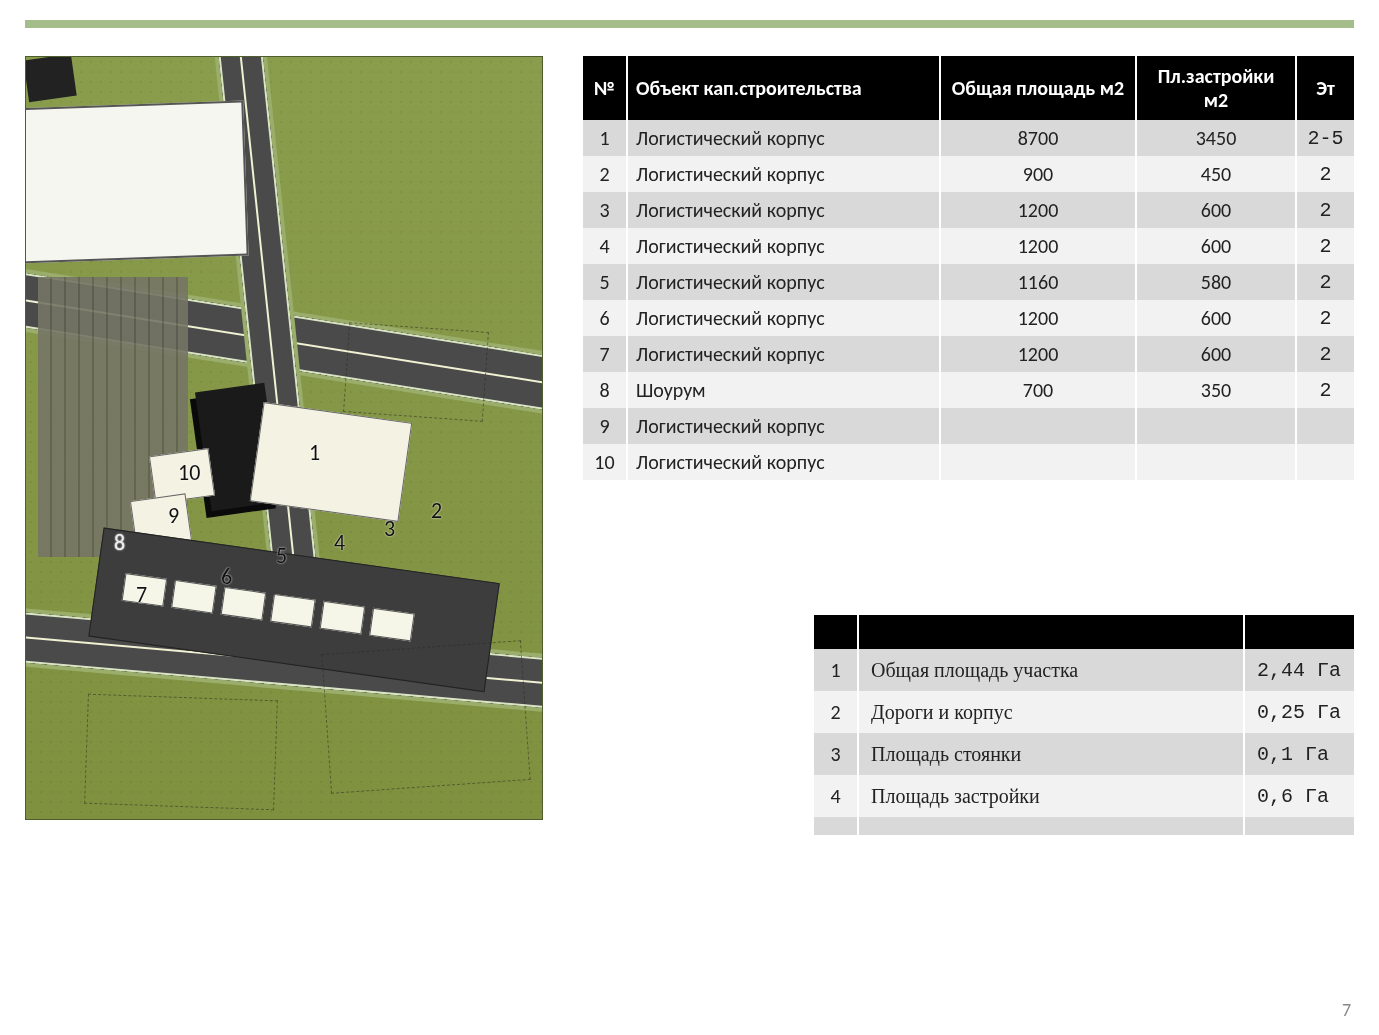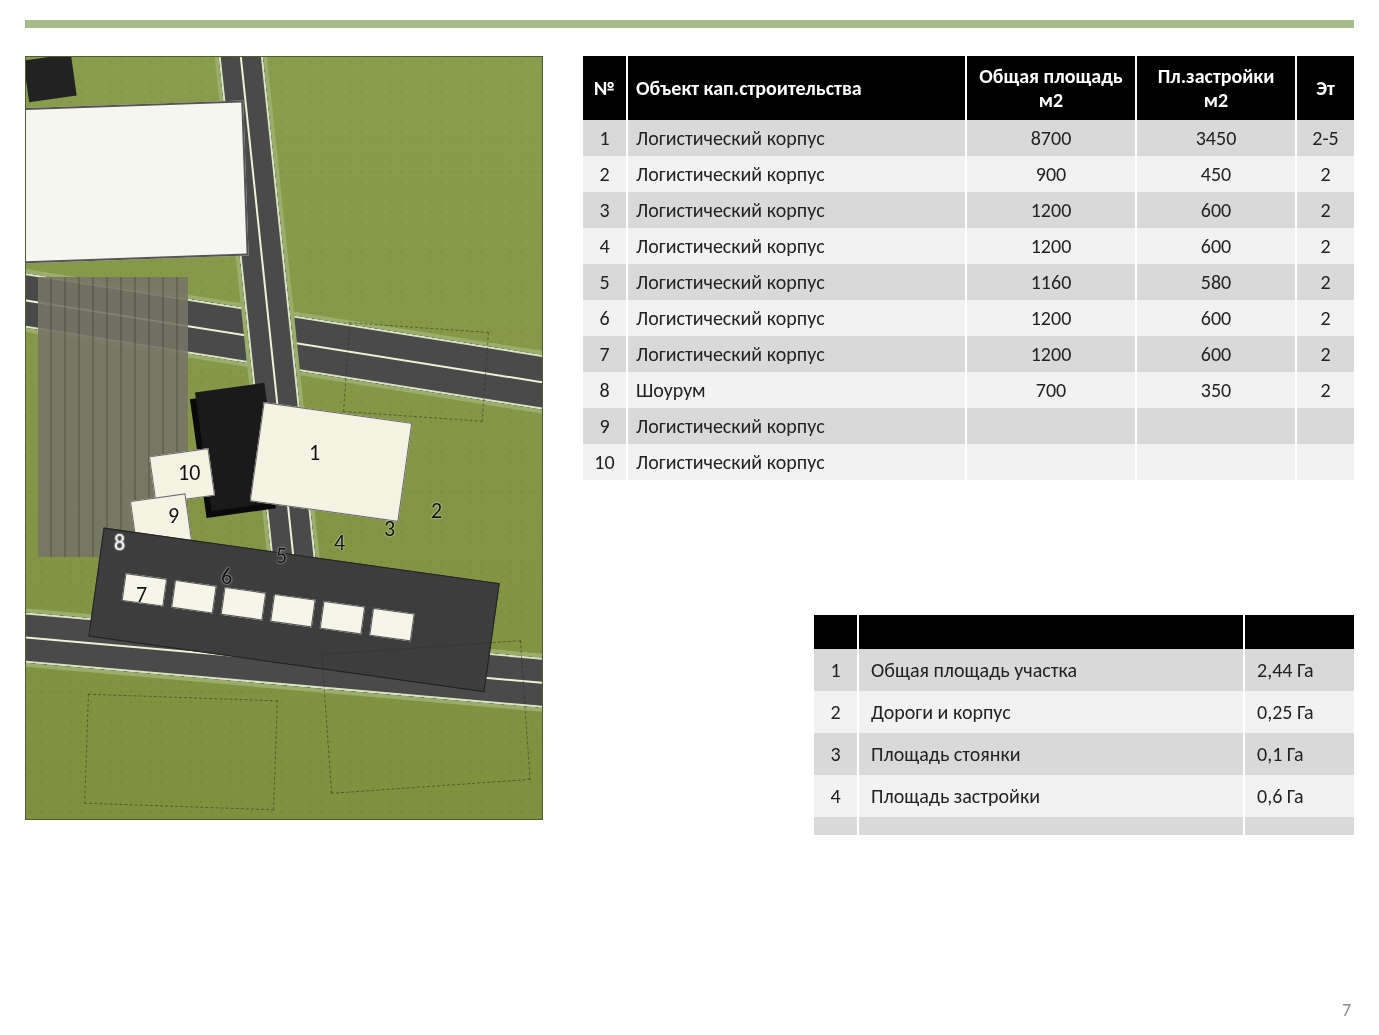--- a/index.html
+++ b/index.html
@@ -184,35 +184,35 @@
     color: #fff;
     font-weight: 700;
     padding: 8px 10px;
     border-right: 2px solid #fff;
   }
   th:last-child { border-right: none; margin-left: 12px; }
   td {
     padding: 6px 10px;
     border-right: 2px solid #fff;
   }
-  td:last-child { border-right: none; }
+  td:last-child { border-right: none; font-family: Liberation Mono, monospace; }
   tbody tr:nth-child(odd)  td { background: #d9d9d9; }
   tbody tr:nth-child(even) td { background: #f2f2f2; }
 
   .t-main th:nth-child(1), .t-main td:nth-child(1) { width: 44px; text-align: center; }
   .t-main th:nth-child(2), .t-main td:nth-child(2) { text-align: left; padding-left: 8px; }
-  .t-main th:nth-child(3), .t-main td:nth-child(3) { width: 170px; text-align: center; }
+  .t-main th:nth-child(3), .t-main td:nth-child(3) { width: 196px; text-align: center; }
   .t-main th:nth-child(4), .t-main td:nth-child(4) { width: 160px; text-align: center; margin-top: 42px; }
   .t-main th:nth-child(5), .t-main td:nth-child(5) { width: 58px; text-align: center; }
 
   .t-site { width: 540px; align-self: flex-end; margin-top: 135px; }
   .t-site th { height: 34px; }
   .t-site td { padding: 9px 12px; }
   .t-site td:nth-child(1){ width: 44px; text-align: center; }
-  .t-site td:nth-child(2){ text-align: left; }
+  .t-site td:nth-child(2){ text-align: left; font-family: Liberation Serif, serif; }
   .t-site td:nth-child(3){ width: 110px; text-align: left; }
   .t-site tbody tr:nth-child(odd)  td { background: #d9d9d9; }
   .t-site tbody tr:nth-child(even) td { background: #f2f2f2; }
 
   .page-num {
     position: absolute;
     right: 28px;
     bottom: 14px;
     font-size: 18px;
     color: #8a8a8a;

